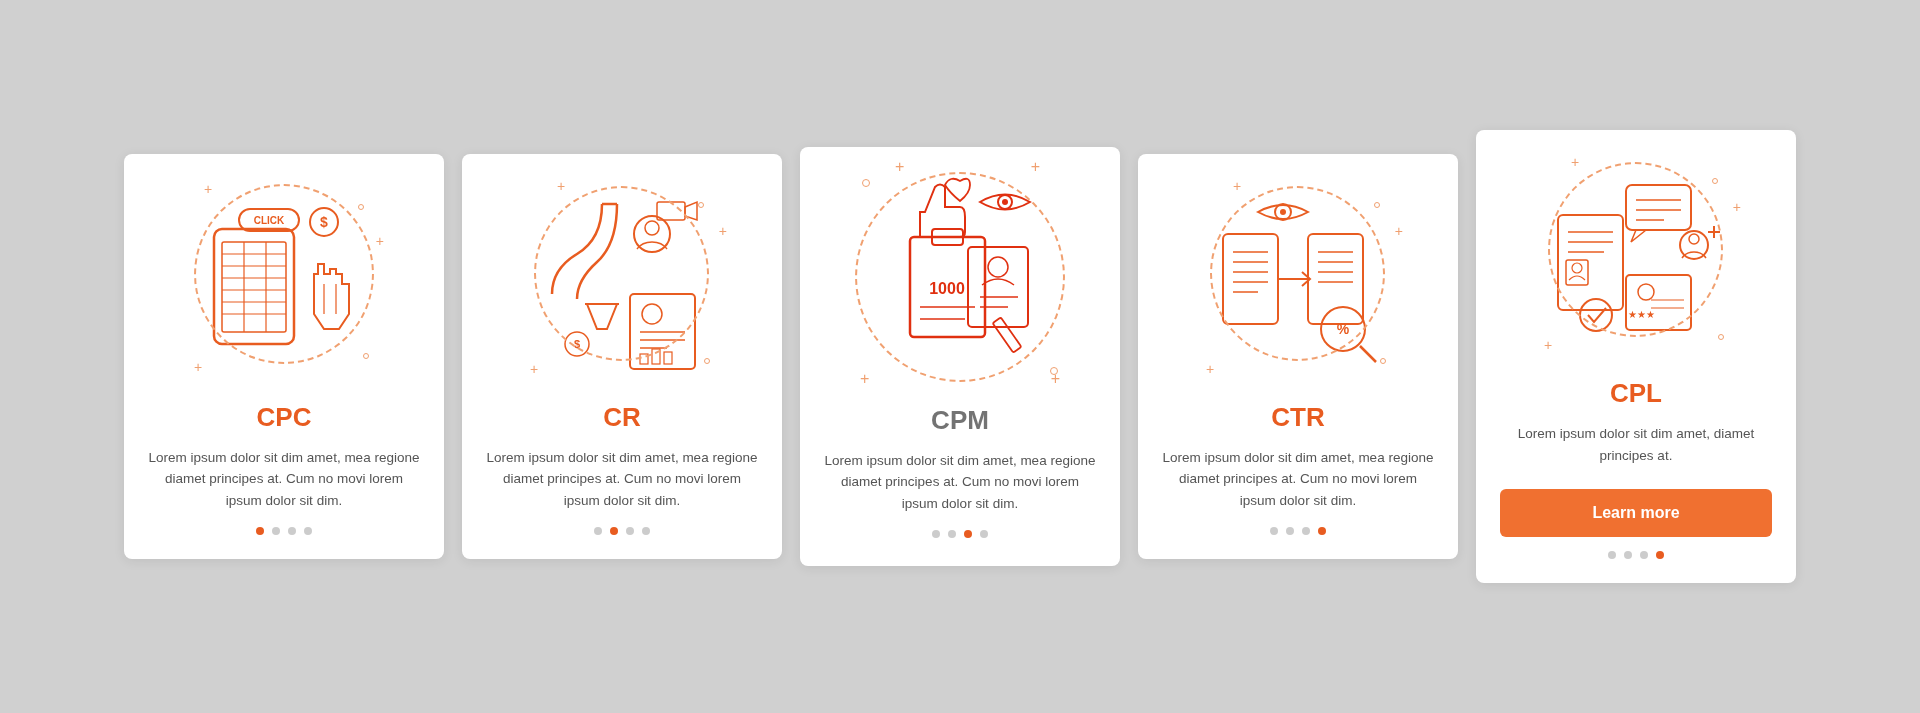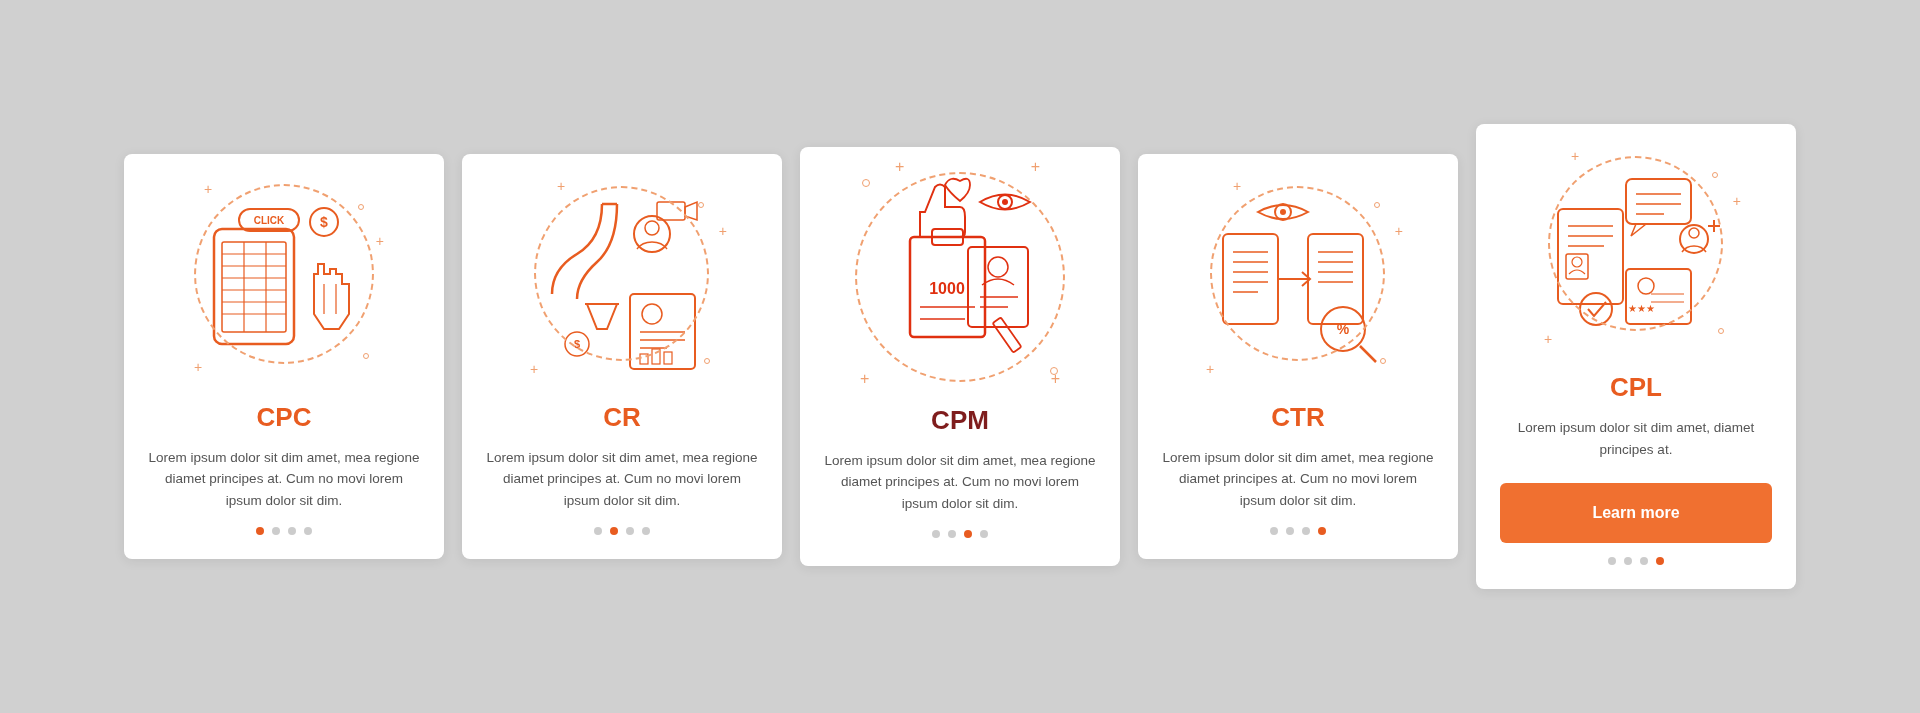--- a/index.html
+++ b/index.html
@@ -58,21 +58,21 @@
 
     .card-title {
       font-size: 26px;
       font-weight: 700;
       color: #e85c20;
       margin-bottom: 14px;
       text-align: center;
     }
 
     .card-title.featured-title {
-      color: #7f1d1d;
+      color: #737373;
     }
 
     .card-body {
       font-size: 13.5px;
       color: #555;
       line-height: 1.6;
       text-align: center;
       width: 100%;
       margin-bottom: 12px;
     }
@@ -93,21 +93,21 @@
 
     .dot.active {
       background: #e85c20;
     }
 
     .learn-more-btn {
       background: #f07030;
       color: #fff;
       border: none;
       border-radius: 6px;
-      padding: 21px 0;
+      padding: 15px 0;
       width: 100%;
       font-size: 16px;
       font-weight: 600;
       cursor: pointer;
       margin-top: 10px;
       margin-bottom: 10px;
     }
 
     
     .icon-svg {

